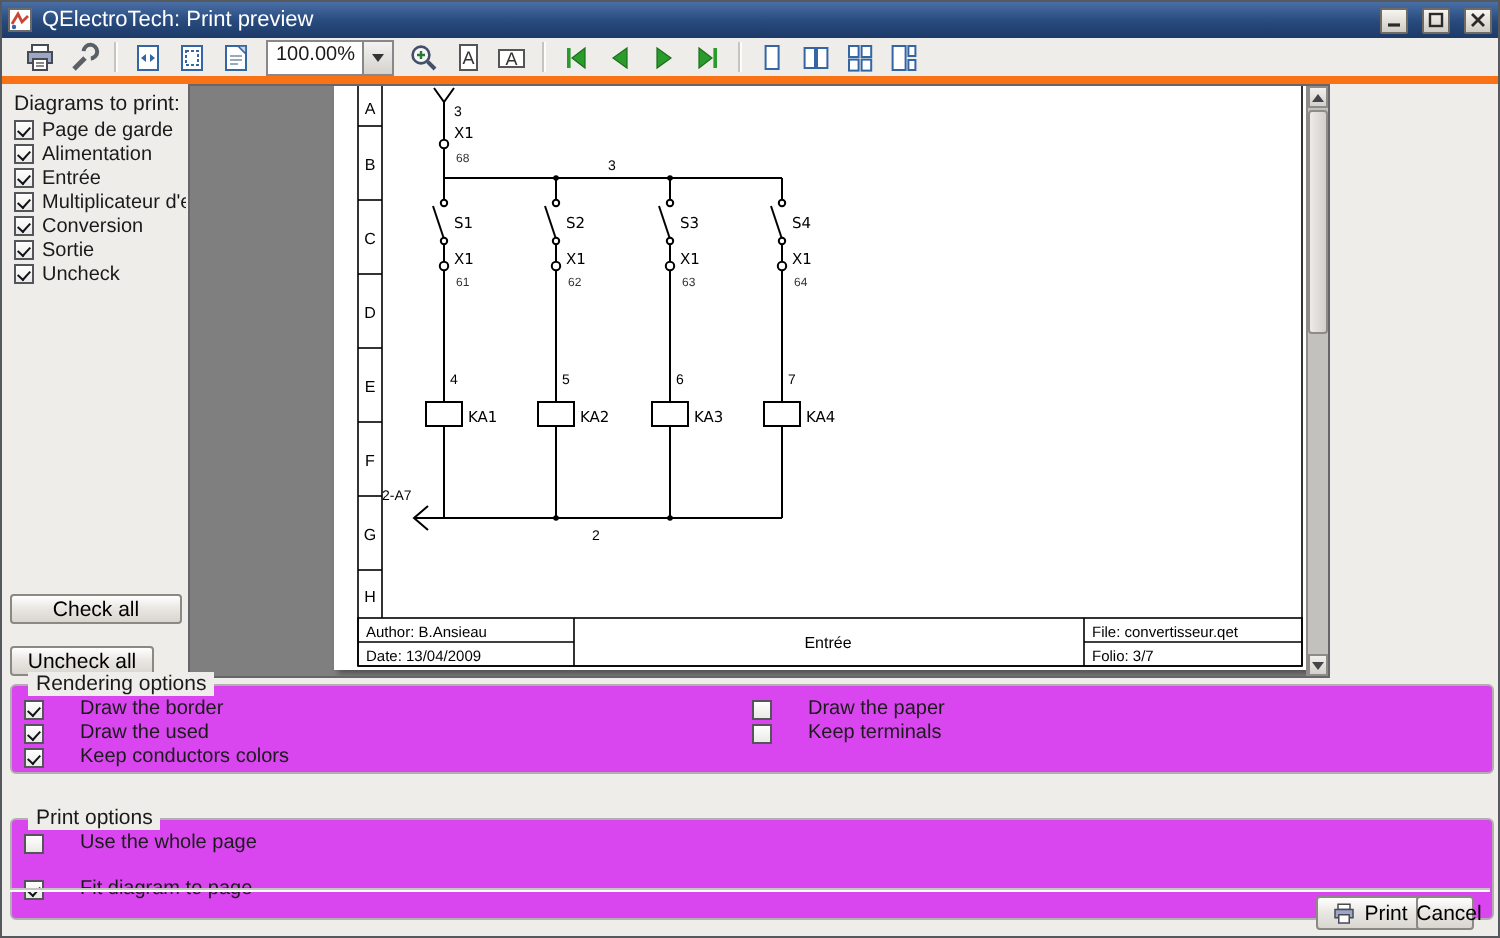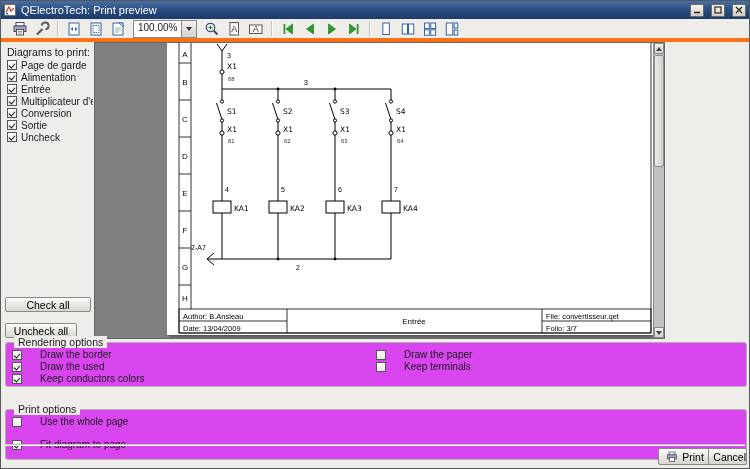--- a/index.html
+++ b/index.html
@@ -442,20 +442,20 @@
 
   <div class="hr"></div>
   <button class="btn" style="left:657px;top:447px;width:54px;height:17px">
     <svg width="12" height="12" viewBox="0 0 16 16">
       <rect x="4" y="1.5" width="8" height="3.5" fill="#fff" stroke="#4a4a55"></rect>
       <rect x="2" y="5" width="12" height="5.5" fill="#9aa7c7" stroke="#4a4a55"></rect>
       <rect x="4.5" y="8.5" width="7" height="5.5" fill="#fff" stroke="#4a4a55"></rect>
     </svg>
     <span>Print</span>
   </button>
-  <button class="btn" style="left:707px;top:447px;width:39px;height:17px">
+  <button class="btn" style="left:707px;top:447px;width:29px;height:17px">
     <svg width="9" height="9" viewBox="0 0 9 9">
       <path d="M1.5 1.5 L7.5 7.5 M7.5 1.5 L1.5 7.5" stroke="#cc2222" stroke-width="2"></path>
     </svg>
     <span>Cancel</span>
   </button>
 
 </div>
 
 </body></html>

